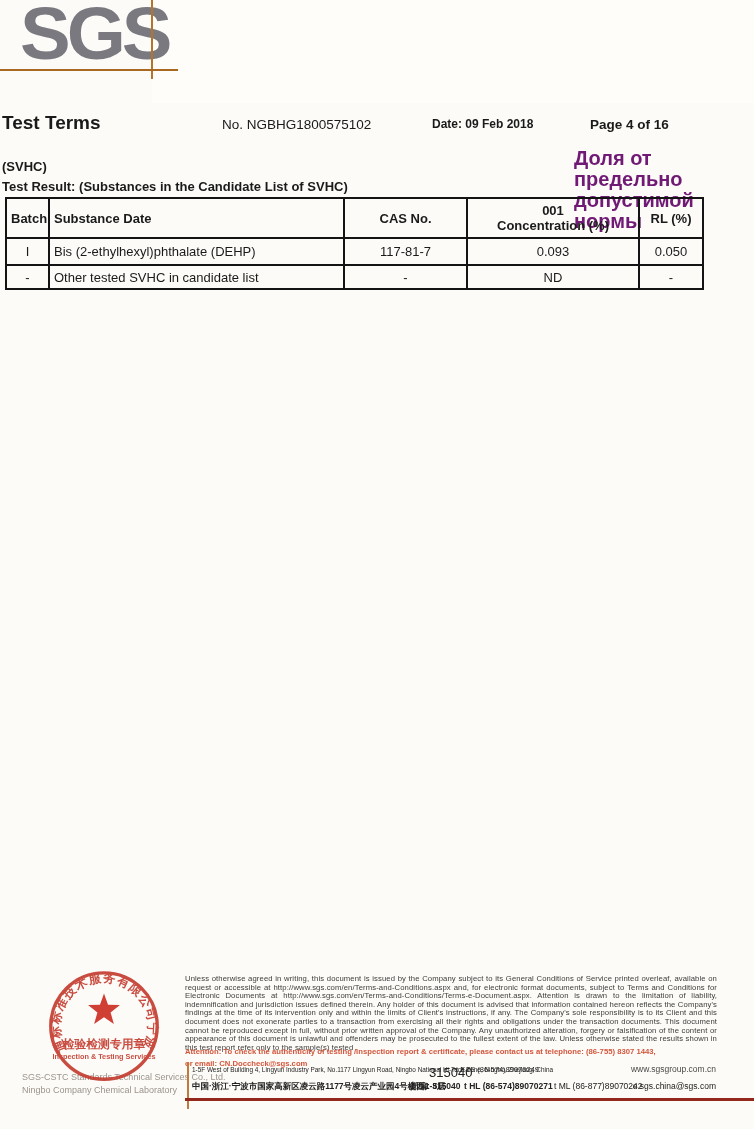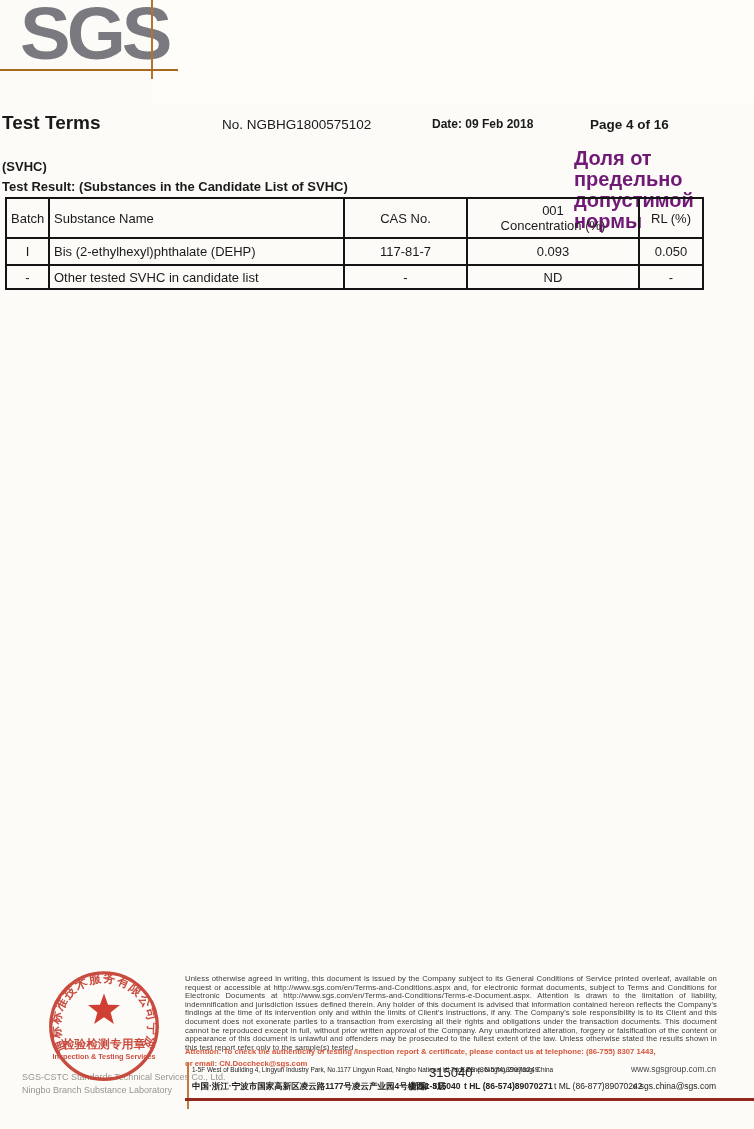--- a/index.html
+++ b/index.html
@@ -35,21 +35,21 @@
 
   
   table.result{
     position:absolute;left:5px;top:197px;border-collapse:collapse;
     table-layout:fixed;width:697px;
   }
   table.result td{
     border:2px solid #141414;font-size:13px;padding:1px 4px;
     vertical-align:middle;overflow:hidden;
   }
-  table.result .hdr{font-weight:400;margin-left:32px;}
+  table.result .hdr{font-weight:700;margin-left:32px;}
   .c-center{text-align:center;}
   .h-row td{height:36px;}
   .r1 td{height:23px;}
   .r2 td{height:20px;}
 
   
   .stamp-company{left:22px;top:1071px;font-size:9px;line-height:13px;color:#9b948c;}
   .stamp-svg{left:35px;top:961px;width:138px;height:138px;opacity:.9;}
 
   
@@ -100,21 +100,21 @@
   <colgroup>
     <col style="width:43px">
       <col style="width:295px">
       <col style="width:123px">
       <col style="width:172px">
       <col style="width:64px">
   </colgroup>
   <tbody>
       <tr class="h-row">
     <td class="hdr c-center">Batch</td>
-    <td class="hdr">Substance Name</td>
+    <td class="hdr">Substance Date</td>
     <td class="hdr c-center">CAS No.</td>
     <td class="hdr c-center preline">001
 Concentration (%)</td>
     <td class="hdr c-center">RL (%)</td>
   </tr>
   <tr class="r1">
     <td class="c-center">I</td>
     <td>Bis (2-ethylhexyl)phthalate (DEHP)</td>
     <td class="c-center">117-81-7</td>
     <td class="c-center">0.093</td>
@@ -125,21 +125,21 @@
     <td>Other tested SVHC in candidate list</td>
     <td class="c-center">-</td>
     <td class="c-center">ND</td>
     <td class="c-center">-</td>
   </tr>
 </tbody>
   </table>
 
 <div class="abs stamp-company">
   <div>SGS-CSTC Standards Technical Services Co., Ltd.</div>
-  <div>Ningbo Branch Substance Laboratory</div>
+  <div>Ningbo Company Chemical Laboratory</div>
 </div>
 
 <svg class="abs stamp-svg" viewBox="0 0 140 140">
   <circle cx="70" cy="66" r="54" fill="none" stroke="#c43a2e" stroke-width="3.4"></circle>
   <defs>
     <path id="rimPath" d="M 33,92 A 45,45 0 1 1 107,92" fill="none"></path>
   </defs>
   <text font-size="12.5" font-weight="700" fill="#c43a2e" letter-spacing="1" font-family="Liberation Sans, sans-serif">
     <textPath href="#rimPath" startOffset="2">通标标准技术服务有限公司宁波分公司</textPath>
   </text>

